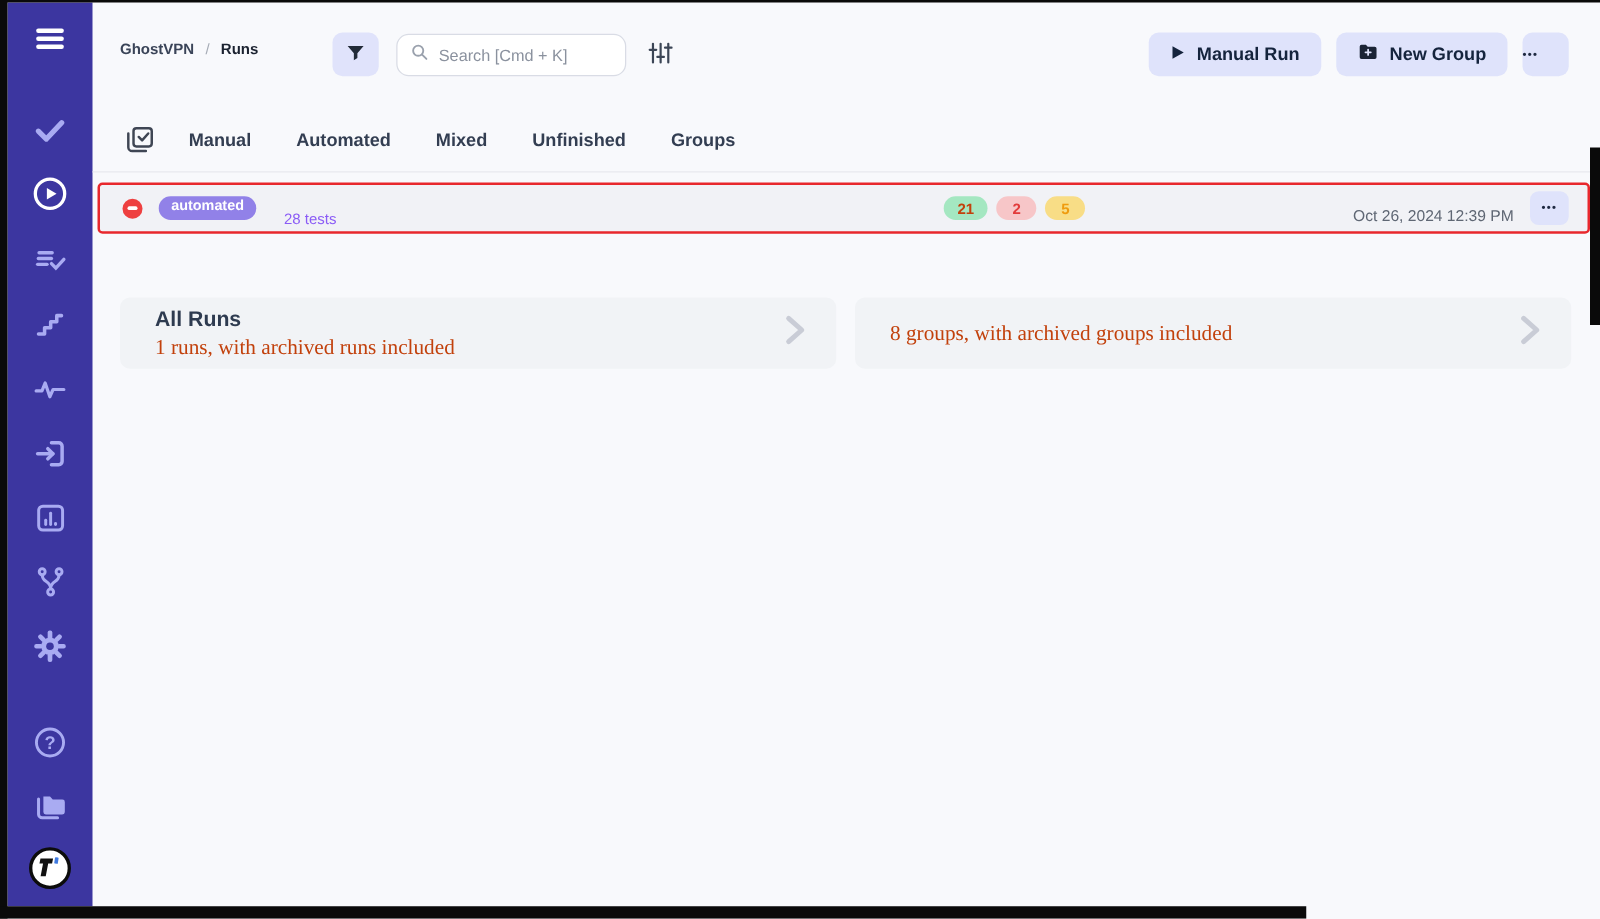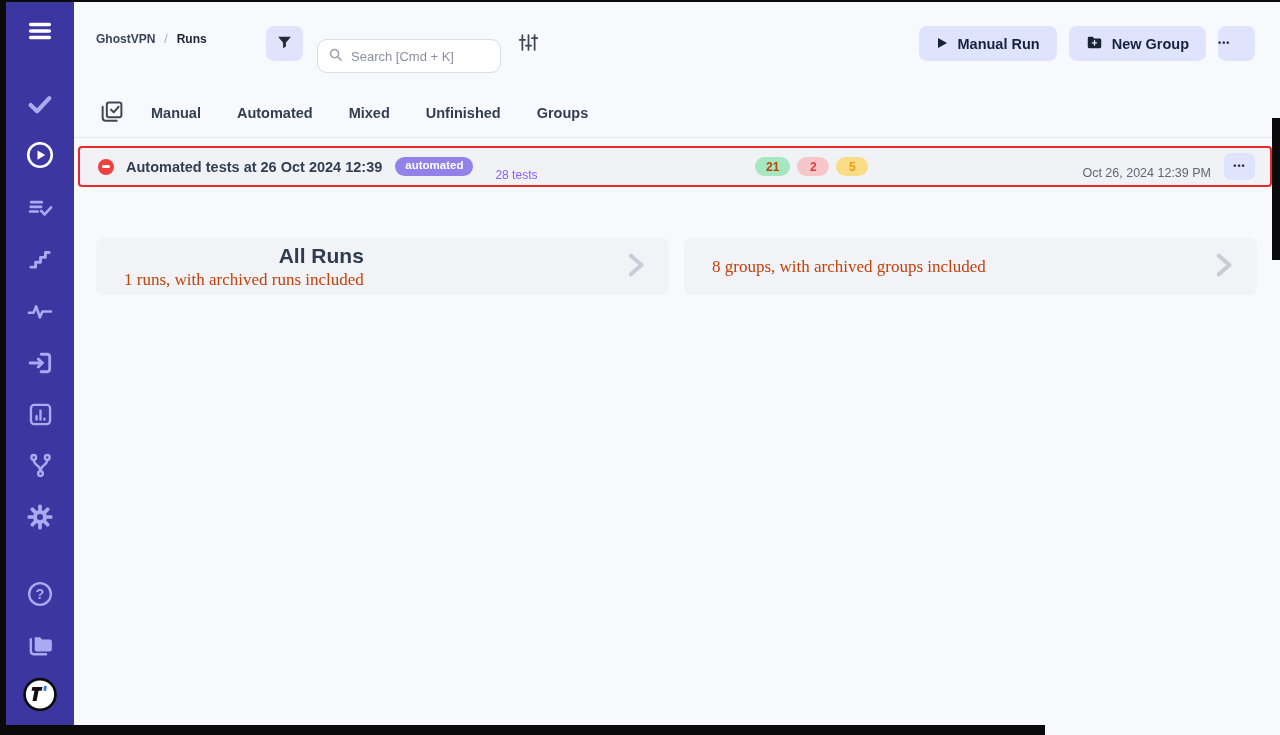--- a/index.html
+++ b/index.html
@@ -37,21 +37,21 @@
   }
   .breadcrumb .sep { color:#a5abb5; font-weight:normal; }
   .breadcrumb .page { color:#1b2230; }
 
   .filter-btn {
     position:absolute; left:266px; top:26px; width:37px; height:35px;
     background:#e0e3fb; border-radius:8px; border:none;
     display:flex; align-items:center; justify-content:center; cursor:pointer;
   }
   .search-box {
-    position:absolute; left:317px; top:39px; width:184px; height:34px;
+    position:absolute; left:317px; top:27px; width:184px; height:34px;
     background:#ffffff; border:1px solid #d9dce5; border-radius:10px;
     display:flex; align-items:center; padding:0 10px; gap:8px;
   }
   .search-box input {
     border:none; outline:none; width:100%; font-size:13px;
     font-family:"Liberation Sans",sans-serif; color:#3a4458; background:transparent;
   }
   .search-box input::placeholder { color:#8a919e; }
   .sliders-btn {
     position:absolute; left:515px; top:32px; width:26px; height:24px;
@@ -118,21 +118,21 @@
 
   
   .card {
     position:absolute; top:238px; width:573px; height:57px;
     background:#f1f3f6; border-radius:8px; display:flex; align-items:center;
     padding:0 20px 0 28px; cursor:pointer;
   }
   .card-1 { left:96px; }
   .card-2 { left:684px; }
   .card-text { display:flex; flex-direction:column; gap:2px; }
-  .card-title { font-size:21px; font-weight:bold; color:#2e3b50;text-align:right; }
+  .card-title { font-size:17px; font-weight:bold; color:#2e3b50; }
   .card-sub { font-size:17px; color:#c2410c;font-family:Liberation Serif, serif; }
   .card-chevron { margin-left:auto; }
 </style>
 </head>
 <body>
 
 <nav class="sidebar">
 
   <div class="sb-icon" style="top:14px">
     <span>
@@ -362,21 +362,20 @@
   <span class="tab">Unfinished</span>
   <span class="tab">Groups</span>
 </div>
 
 <div class="list-divider"></div>
 
 <div class="run-row">
   <span class="minus-circle">
       <i></i>
     </span>
-  <span class="run-title">Automated tests at 26 Oct 2024 12:39</span>
   <span class="run-badge">automated</span>
   <span class="run-count">28 tests</span>
   <span class="run-stats">
     <span class="pill pill-passed">21</span>
     <span class="pill pill-failed">2</span>
     <span class="pill pill-skipped">5</span>
   </span>
   <span class="run-right">
     <span class="run-time">Oct 26, 2024 12:39 PM</span>
     <button class="row-more">

